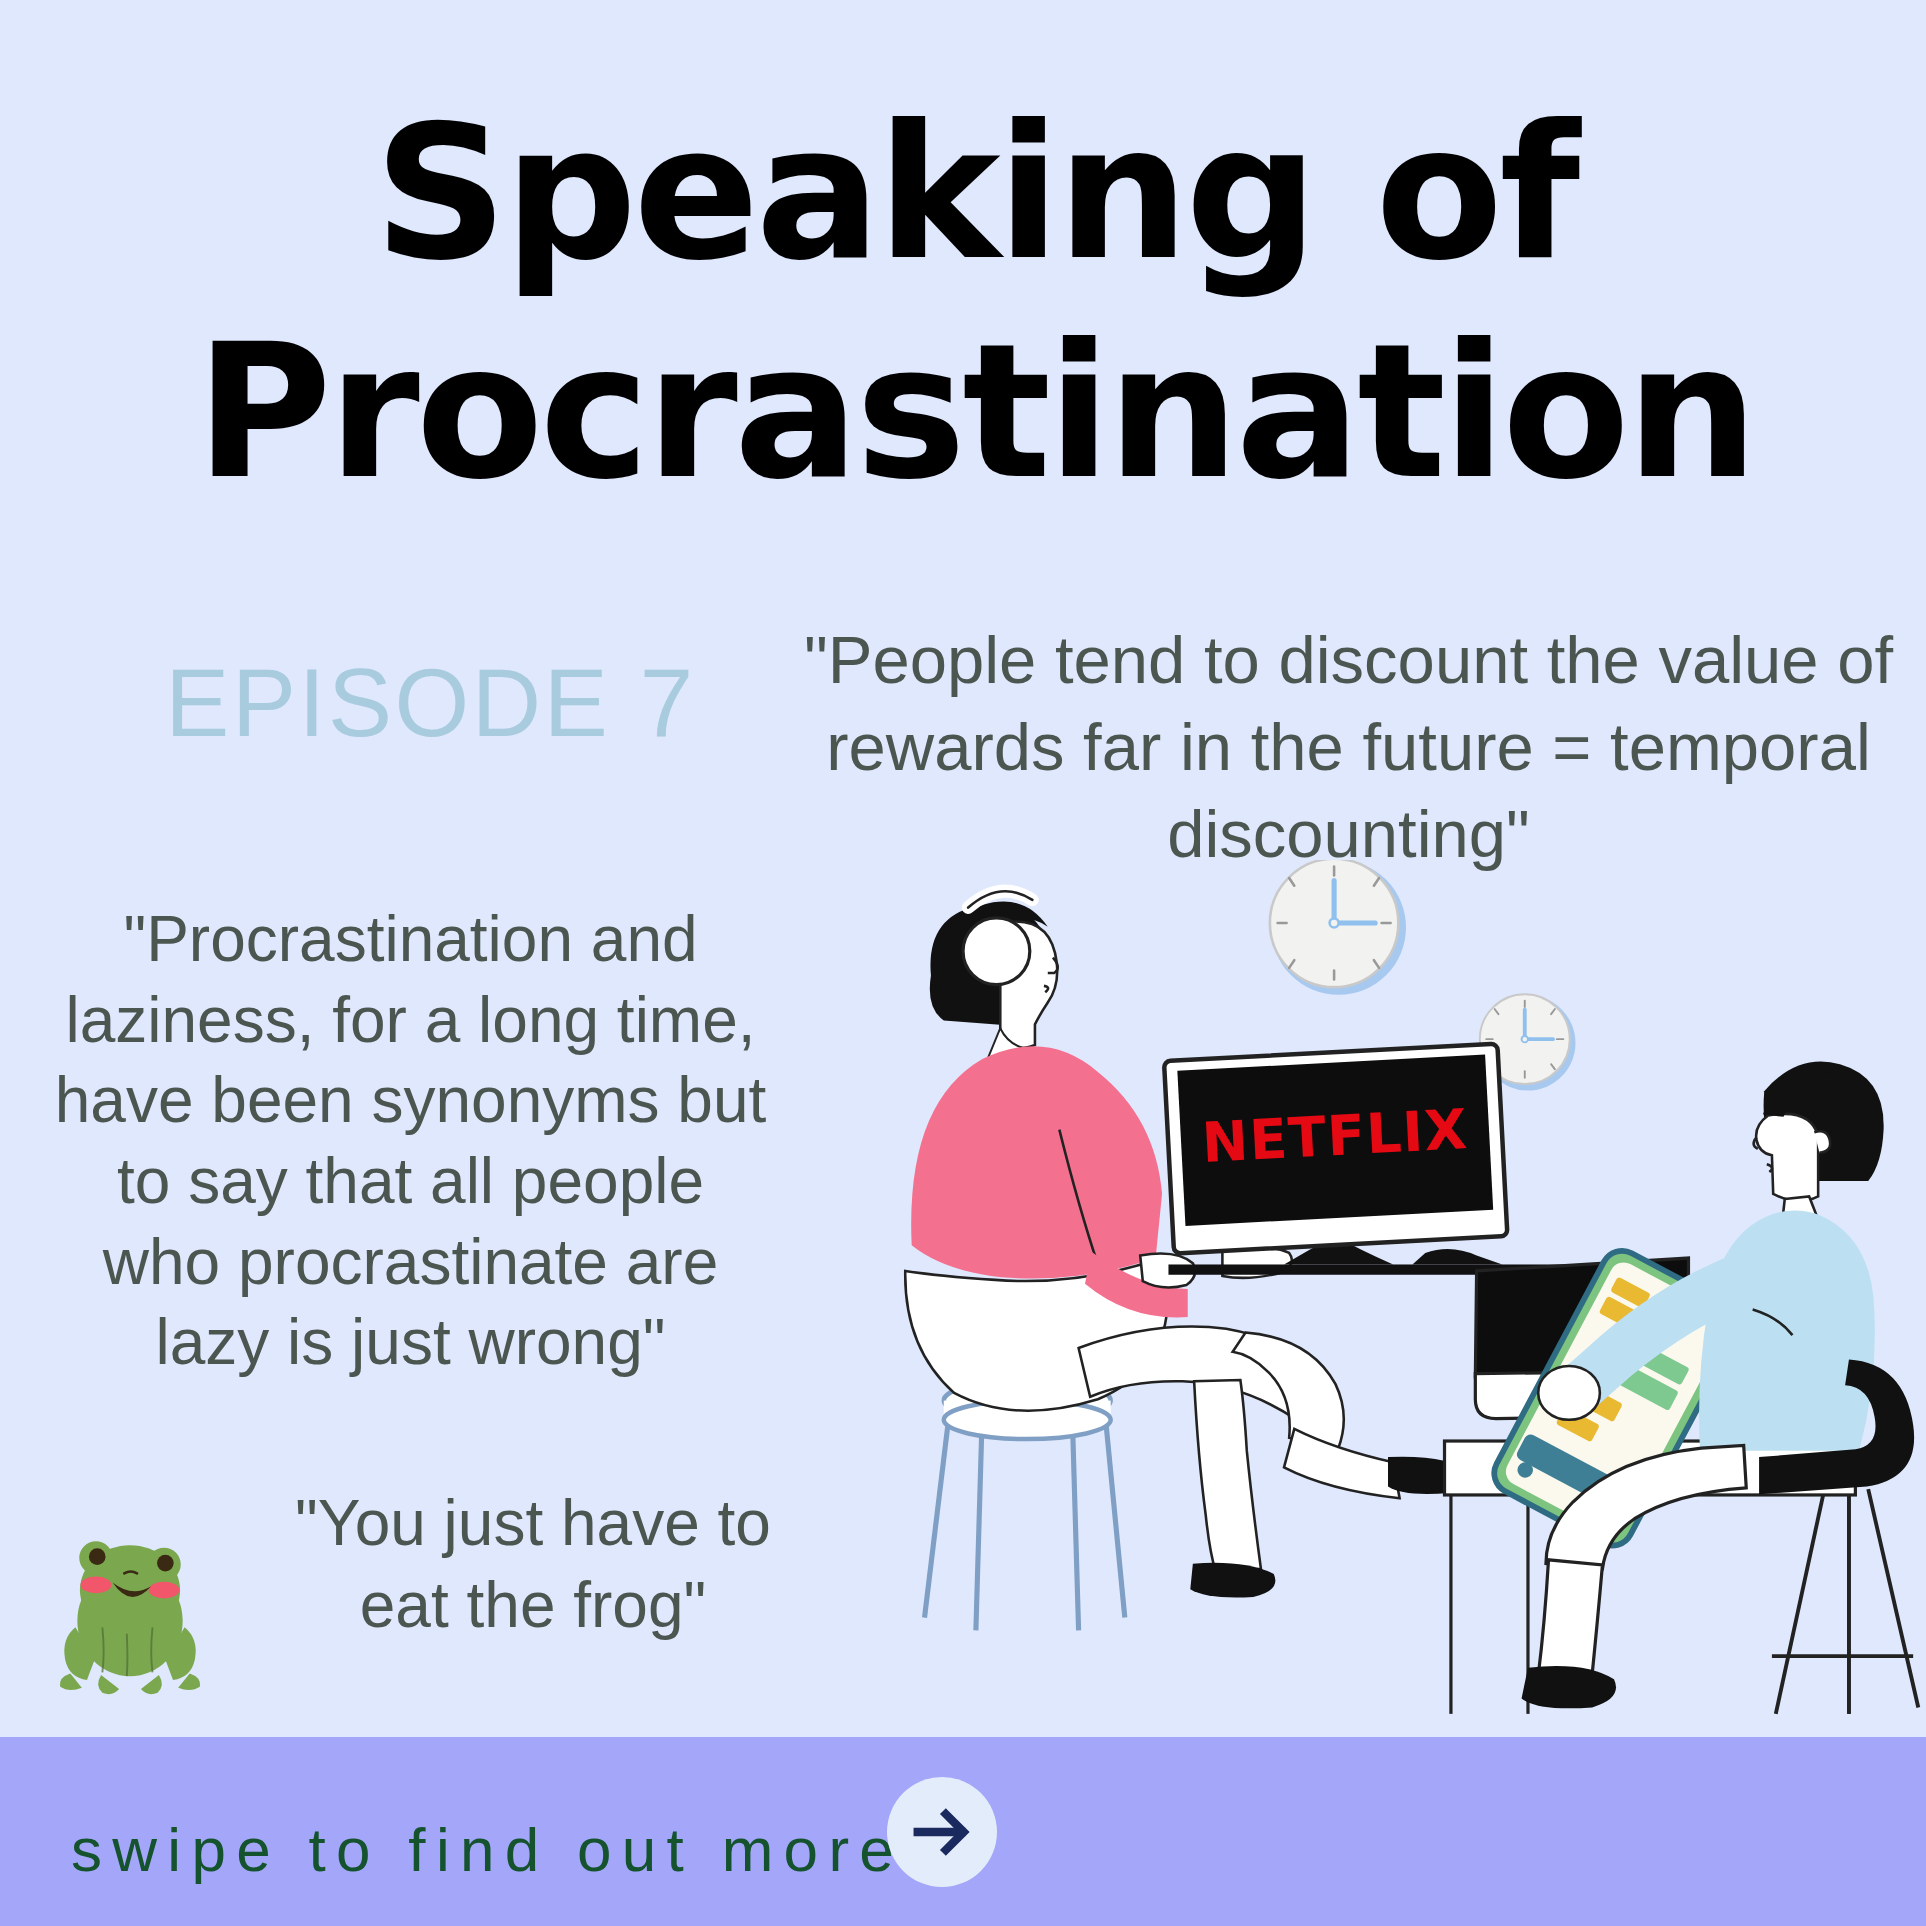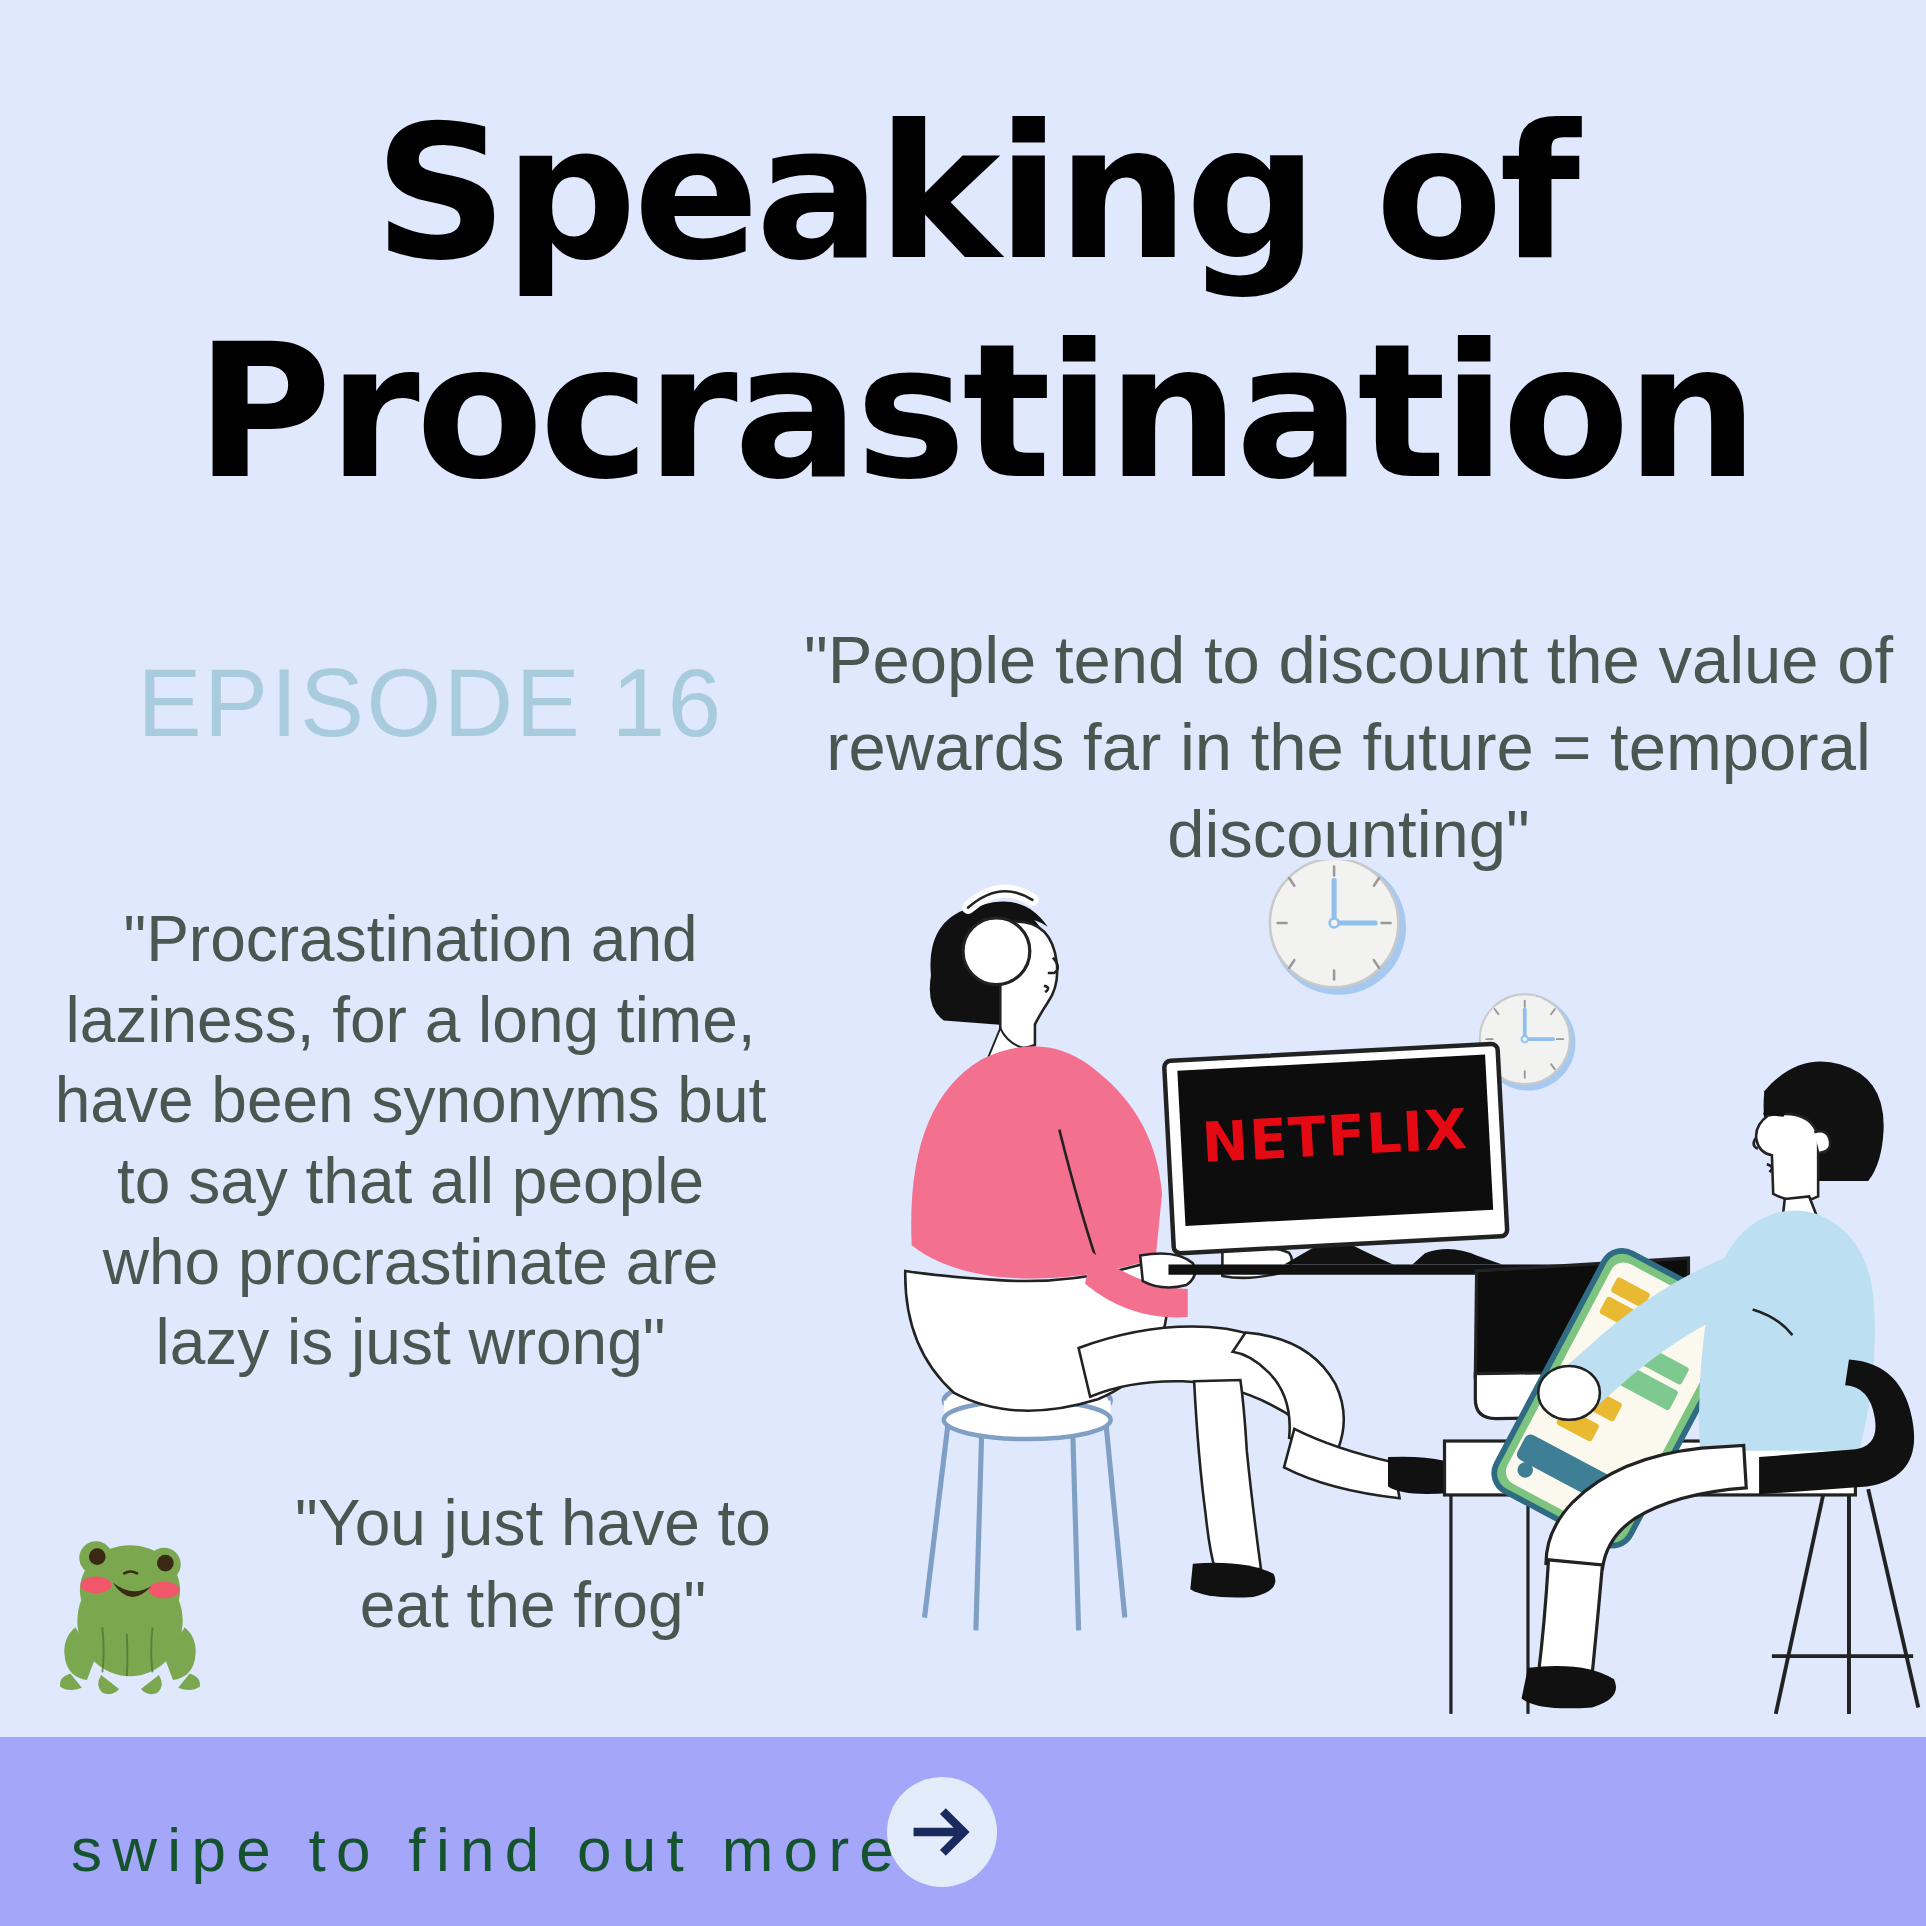--- a/index.html
+++ b/index.html
@@ -127,21 +127,21 @@
   #arrow-btn svg { display: block; }
 </style>
 </head>
 <body>
 
 <div id="canvas">
 
   <div id="title">Speaking of
 Procrastination</div>
 
-  <div id="episode">EPISODE 16</div>
+  <div id="episode">EPISODE 7</div>
 
   <div class="quote" id="quote-temporal">"People tend to discount the value of rewards far in the future = temporal discounting"</div>
 
   <div class="quote" id="quote-lazy">"Procrastination and laziness, for a long time, have been synonyms but to say that all people who procrastinate are lazy is just wrong"</div>
 
   <div class="quote" id="quote-frog">"You just have to eat the frog"</div>
 
   <svg id="frog" viewBox="0 0 230 260">
 
     <path d="M30 150 Q8 168 14 200 Q20 228 48 232 L60 200 Z" fill="#7ba84f"></path>

